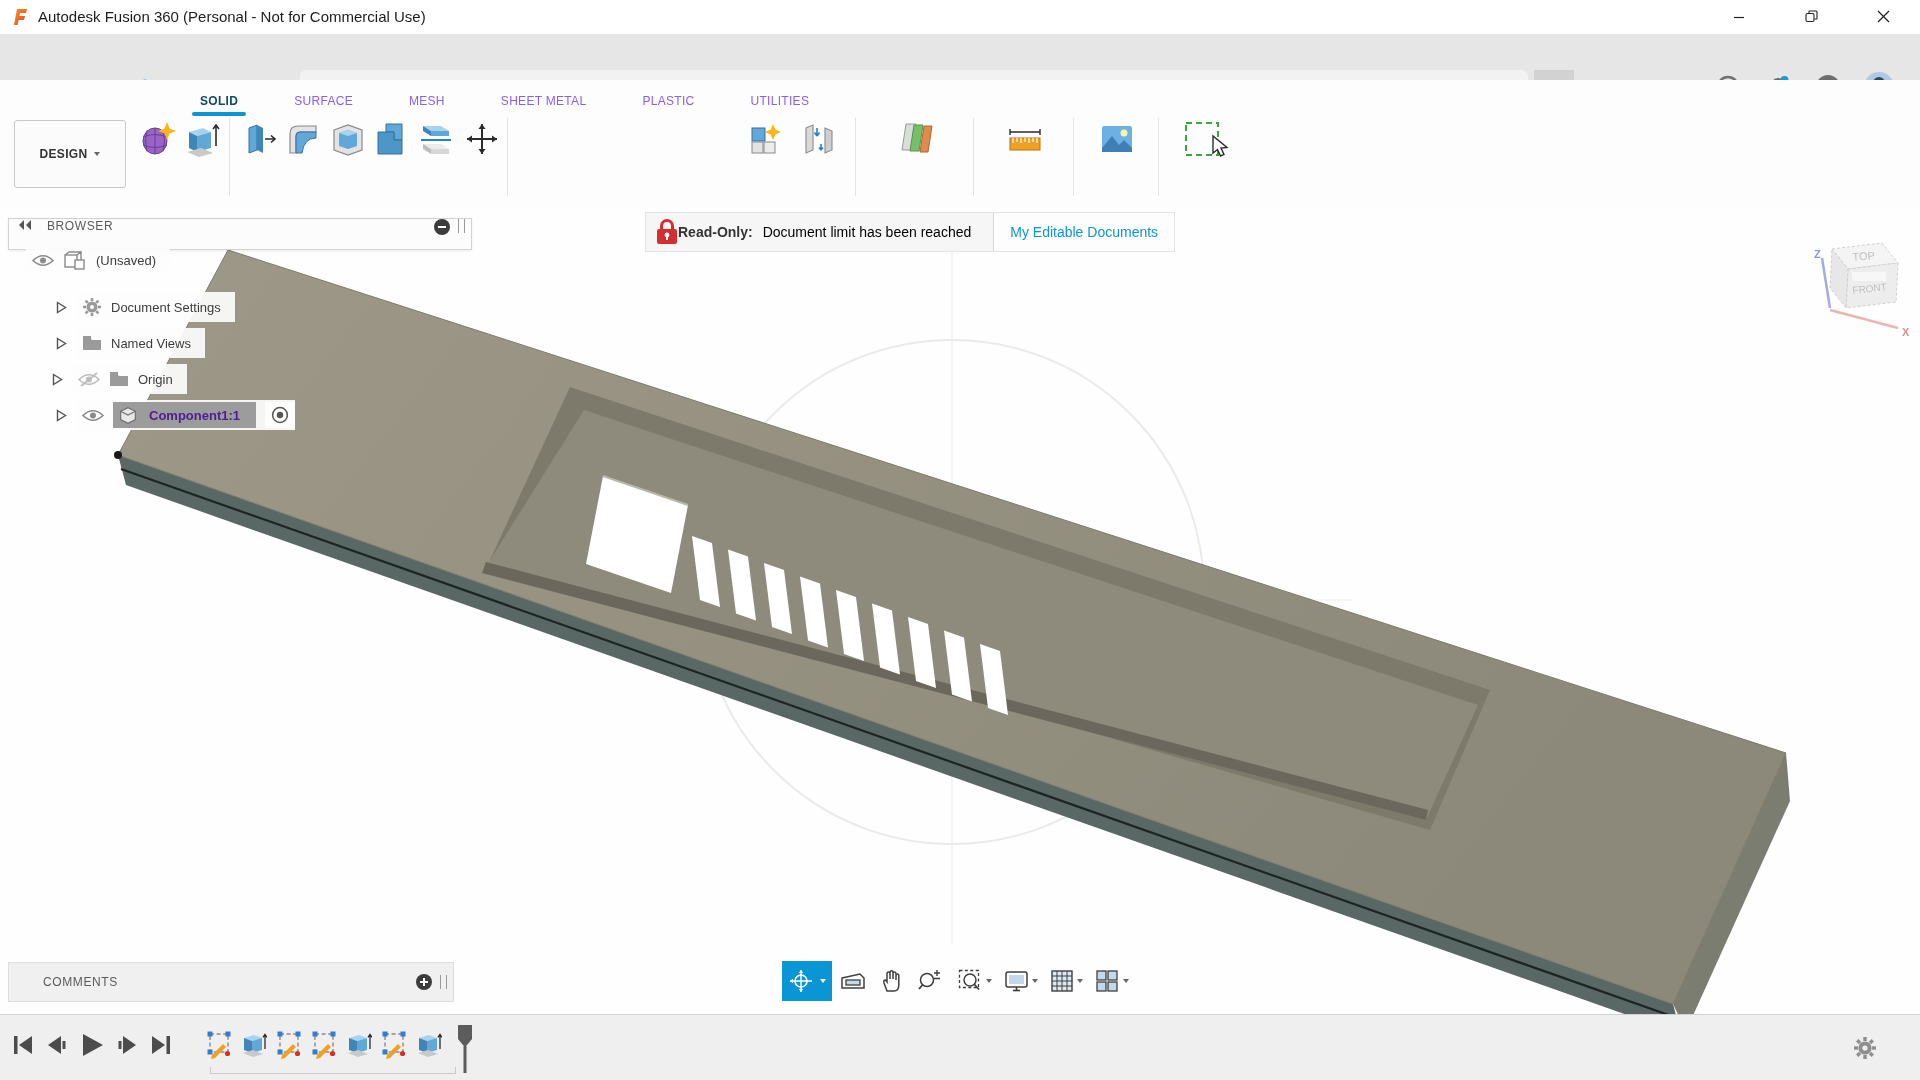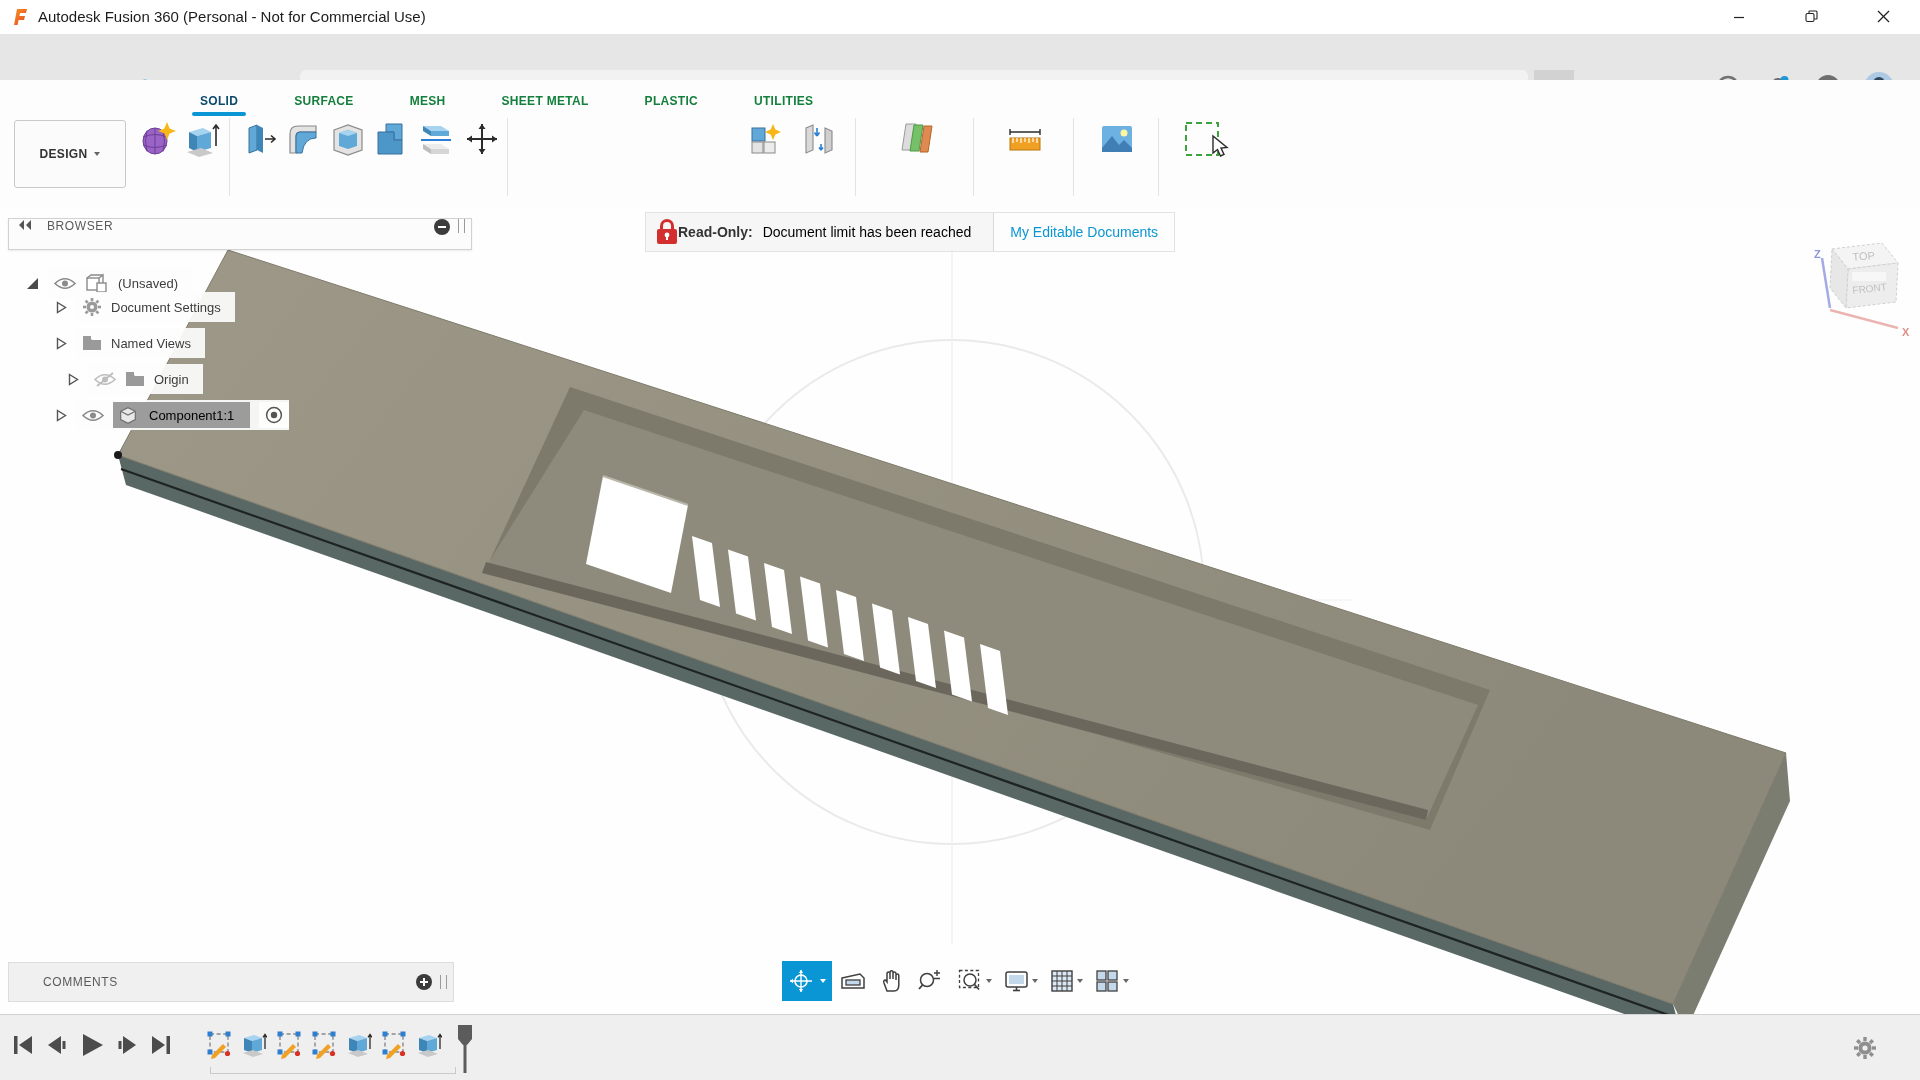--- a/index.html
+++ b/index.html
@@ -22,21 +22,21 @@
   #tab-close{left:1480px;top:12px;width:22px;height:22px;}
   #new-tab{left:1534px;top:36px;width:40px;height:44px;background:#d2d2d2;display:flex;align-items:center;justify-content:center;}
   #docs-count{left:1582px;top:44px;display:flex;align-items:center;gap:6px;font-size:14px;color:#55493f;font-weight:bold;}
   .tr-icon{top:41px;width:24px;height:24px;}
   #clock-icon{left:1716px;} #bell-icon{left:1766px;} #help-icon{left:1816px;}
   #avatar{left:1864px;top:38px;width:30px;height:30px;border-radius:50%;background:#aec9e4;overflow:hidden;}
 
   
   #ribbon{left:0;top:80px;width:1920px;height:128px;background:#fdfdfd;border-bottom:1px solid #d8d8d8;}
   #ribbon-tabs{left:190px;top:8px;display:flex;gap:36px;height:26px;align-items:center;}
-  .rtab{font-size:12px;color:#15803d;letter-spacing:.3px;padding:4px 10px;position:relative;font-weight:bold;}
+  .rtab{font-size:12px;color:#8b5cf6;letter-spacing:.3px;padding:4px 10px;position:relative;}
   .rtab.active{color:#0c4a6e;font-weight:bold;}
   .rtab.active::after{content:"";position:absolute;left:2px;right:2px;bottom:-4px;height:4px;background:#0a96d4;border-radius:2px;}
   #design-btn{left:14px;top:40px;width:110px;height:66px;border:1px solid #c9c9c9;border-radius:3px;background:#fbfbfb;display:flex;align-items:center;justify-content:center;gap:7px;font-size:12px;color:#333;font-weight:bold;letter-spacing:.3px;}
   .rgroup-label{top:146px;display:flex;align-items:center;gap:5px;font-size:11px;color:#3c3c3c;letter-spacing:.3px;}
   .rsep{top:38px;width:1px;height:78px;background:#e3e3e3;}
   .ricon{top:40px;width:38px;height:38px;}
   .caret{width:0;height:0;border-left:3.5px solid transparent;border-right:3.5px solid transparent;border-top:4px solid #666;display:inline-block;}
 
   
   #viewport{left:0;top:208px;width:1920px;height:806px;background:#fefefe;overflow:hidden;}
@@ -46,21 +46,21 @@
   #browser-header{left:8px;top:10px;width:462px;height:30px;background:rgba(252,252,252,.95);border:1px solid #d2d2d2;display:flex;box-shadow:0 1px 2px rgba(0,0,0,.08);}
   #browser-title{font-size:12px;color:#5a5a5a;letter-spacing:.6px;margin-left:14px;flex:1;}
   .grip{width:5px;height:14px;border-left:1px solid #9a9a9a;border-right:1px solid #9a9a9a;margin:0 6px 0 8px;}
   .circ-btn{width:16px;height:16px;border-radius:50%;background:#3c3c3c;position:relative;flex:none;}
   .circ-btn::before{content:"";position:absolute;left:4px;top:7px;width:8px;height:2px;background:#fff;}
   .circ-btn.plus::after{content:"";position:absolute;left:7px;top:4px;width:2px;height:8px;background:#fff;}
   .brow{position:absolute;height:30px;display:flex;align-items:center;gap:9px;}
   .bchip{background:rgba(253,253,253,.92);height:30px;display:flex;align-items:center;gap:9px;padding:0 14px 0 6px;}
   .blabel{font-size:13px;color:#3d3d3d;white-space:nowrap;}
   .sel-wrap{background:#9c9c9c;height:26px;display:flex;align-items:center;gap:10px;padding:0 16px 0 4px;}
-  .sel-wrap .blabel{font-weight:normal;color:#000000;}
+  .sel-wrap .blabel{font-weight:bold;color:#4c1d95;}
   .radio-chip{background:rgba(253,253,253,.92);height:26px;display:flex;align-items:center;padding:0 6px;}
 
   
   #banner{left:645px;top:4px;height:38px;display:flex;align-items:stretch;background:#f6f6f6;border:1px solid #e2e2e2;}
   #banner .bmain{display:flex;align-items:center;padding:0 22px 0 10px;}
   #banner .blbl{font-size:14px;font-weight:bold;color:#333;}
   #banner .bmsg{font-size:14px;color:#000000;margin-left:10px;}
   #banner .blink{display:flex;align-items:center;background:#fdfdfd;border-left:1px solid #d8d8d8;padding:0 16px;font-size:14px;color:#0a96d4;}
 
   
@@ -400,21 +400,21 @@
 
     <div id="browser-header" class="abs">
       <svg width="16" height="12" viewBox="0 0 16 12" style="margin-left:8px;">
         <path d="M7 1 L2 6 L7 11 Z M14 1 L9 6 L14 11 Z" fill="#555"></path>
       </svg>
       <span id="browser-title">BROWSER</span>
       <span class="circ-btn"></span>
       <span class="grip"></span>
     </div>
 
-    <div class="brow" style="left:26px;top:60px;">
+    <div class="brow" style="left:26px;top:32px;flex-direction:column;">
       <svg width="13" height="13" viewBox="0 0 13 13">
           <polygon points="1,12 12,1 12,12" fill="#4a4a4a"></polygon>
         </svg>
       <div class="bchip">
         <svg width="22" height="15" viewBox="0 0 22 15">
           <path d="M1 7.5 Q11 -2 21 7.5 Q11 17 1 7.5 Z" fill="none" stroke="#8b8b8b" stroke-width="1.6"></path>
             <circle cx="11" cy="7.5" r="3" fill="#8b8b8b"></circle>
         </svg>
         <svg width="24" height="22" viewBox="0 0 24 22">
           <rect x="2" y="6" width="12" height="12" fill="#fff" stroke="#8a8a8a" stroke-width="1.4"></rect>
@@ -454,21 +454,21 @@
         </svg>
       <div class="bchip">
         <svg width="20" height="16" viewBox="0 0 20 16">
           <path d="M1 3 L8 3 L10 5 L19 5 L19 15 L1 15 Z" fill="#9a9a9a"></path>
             <rect x="1" y="1" width="8" height="3" fill="#9a9a9a"></rect>
         </svg>
         <span class="blabel">Named Views</span>
       </div>
     </div>
 
-    <div class="brow" style="left:68px;top:156px;">
+    <div class="brow" style="left:52px;top:156px;">
       <svg width="11" height="13" viewBox="0 0 11 13">
           <polygon points="1.5,1.5 9.5,6.5 1.5,11.5" fill="none" stroke="#555" stroke-width="1.4"></polygon>
         </svg>
       <div class="bchip">
         <svg width="22" height="17" viewBox="0 0 22 17">
           <path d="M1 8.5 Q11 -1 21 8.5 Q11 18 1 8.5 Z" fill="none" stroke="#bdbdbd" stroke-width="1.6"></path>
             <circle cx="11" cy="8.5" r="3" fill="#bdbdbd"></circle>
           <line x1="3" y1="15" x2="19" y2="2" stroke="#bdbdbd" stroke-width="1.8"></line>
         </svg>
         <svg width="20" height="16" viewBox="0 0 20 16">

